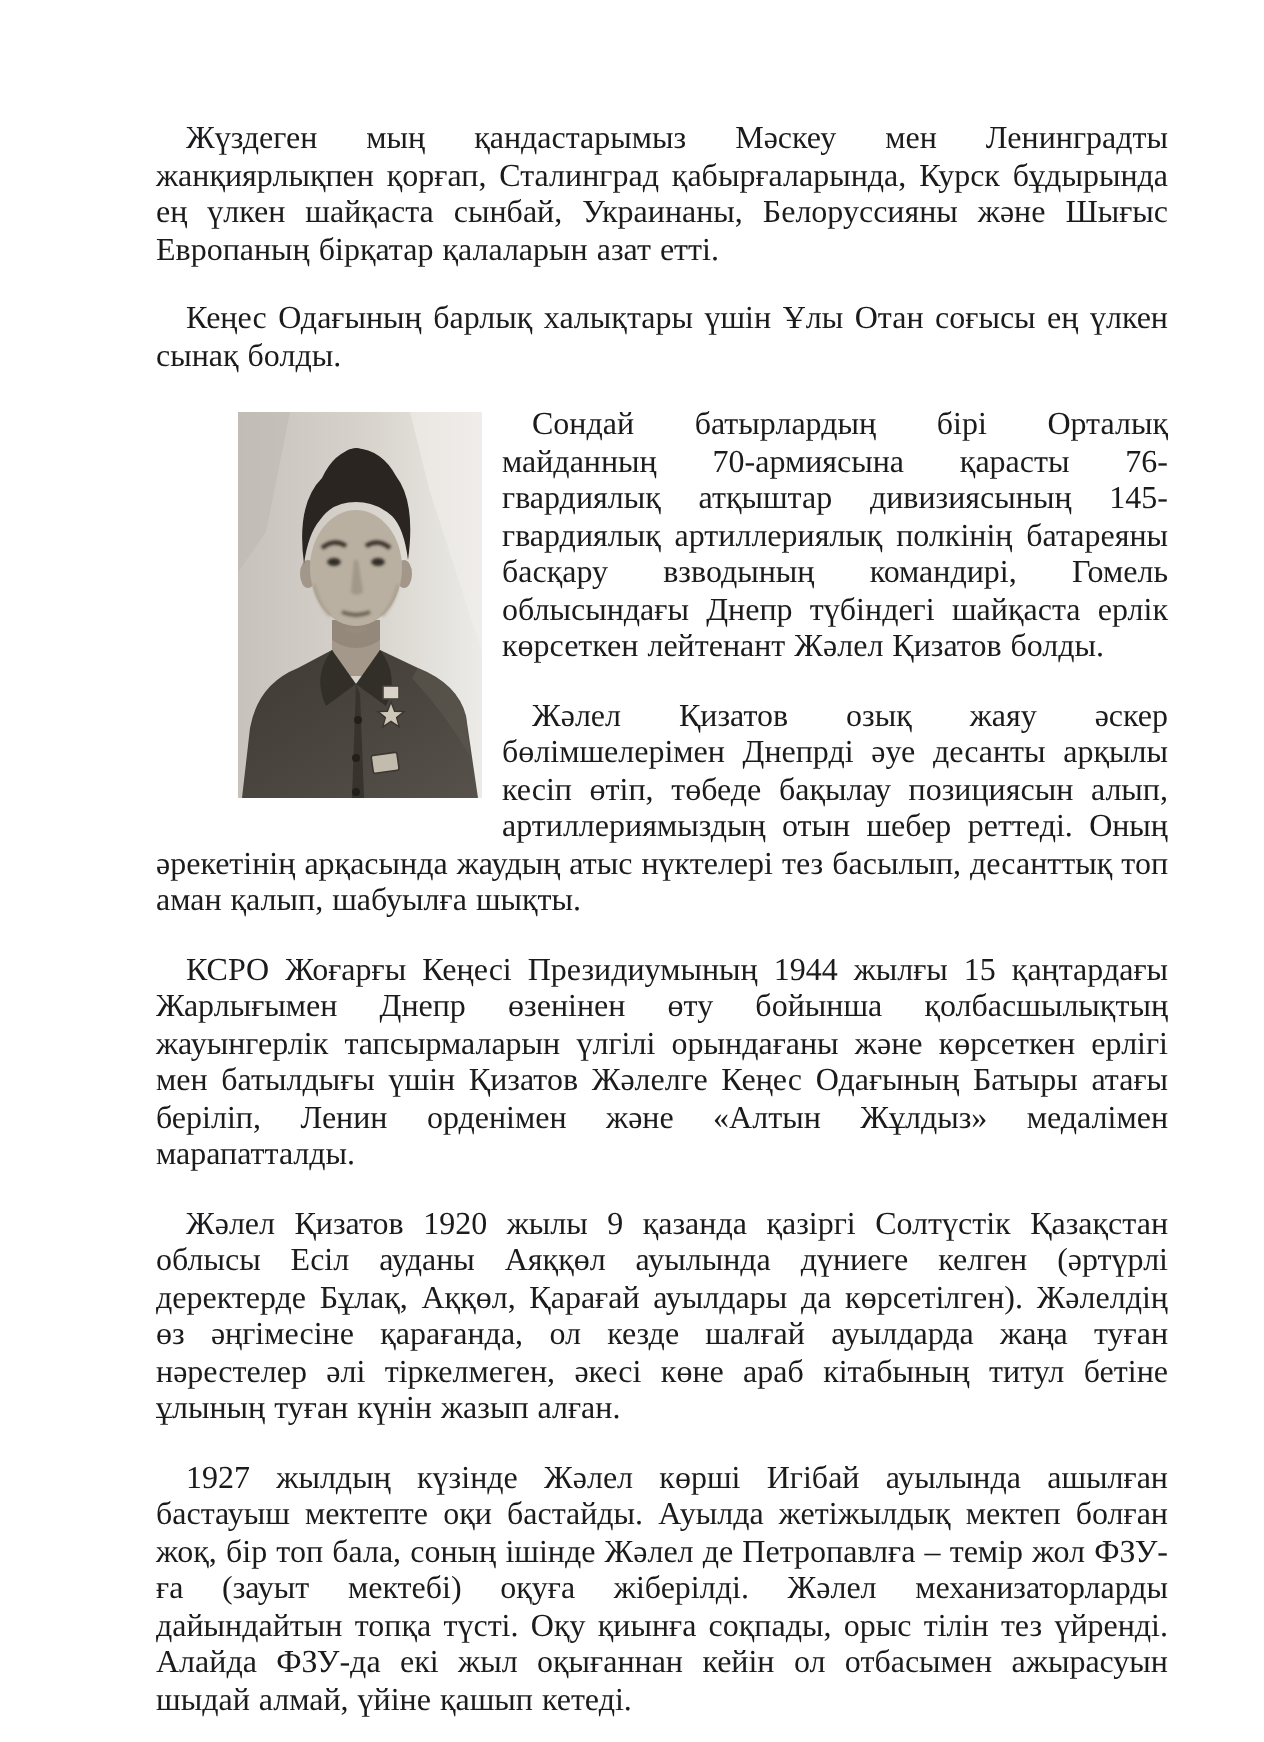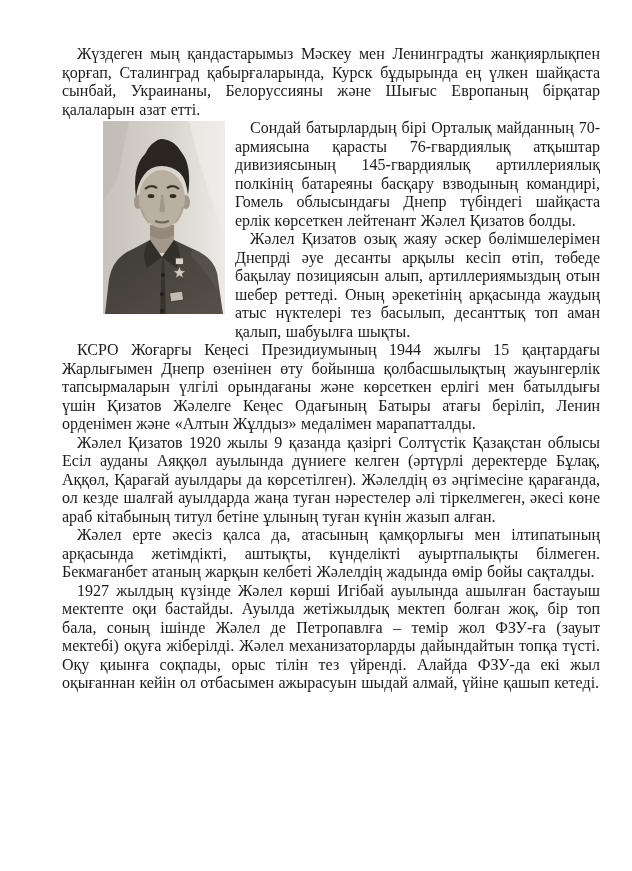--- a/index.html
+++ b/index.html
@@ -11,40 +11,41 @@
     box-sizing: border-box;
     background: #ffffff;
     padding: 45px 32px 0 62px;
     overflow: hidden;
     font-family: "Liberation Serif", "DejaVu Serif", serif;
     font-size: 16px;
     line-height: 18.5px;
     color: #1b1b1d;
   }
   .para {
-    margin: 0;
+    margin: 16px;
     text-align: justify;
     text-indent: 15px;
     word-spacing: 0.5px;
   }
   .photo-float {
     float: left;
     width: 122px;
     height: 193px;
     margin: 2px 10px 10px 41px;
     display: block;
   }
   .photo-float svg { display: block; width: 100%; height: 100%; }
 </style>
 </head>
 <body>
 
 <div class="page">
 
   <p class="para">Жүздеген мың қандастарымыз Мәскеу мен Ленинградты жанқиярлықпен қорғап, Сталинград қабырғаларында, Курск бұдырында ең үлкен шайқаста сынбай, Украинаны, Белоруссияны және Шығыс Европаның бірқатар қалаларын азат етті.</p>
+  <p class="para">Кеңес Одағының барлық халықтары үшін Ұлы Отан соғысы ең үлкен сынақ болды.</p>
 
   <p class="para">
     <span class="photo-float" aria-label="Black-and-white portrait of a young soldier in uniform with a star medal">
       <svg viewBox="0 0 122 193" preserveAspectRatio="none" role="img">
         <defs>
           <linearGradient id="bg" x1="0" y1="0" x2="1" y2="0">
             <stop offset="0" stop-color="#c7c3bc"></stop>
             <stop offset="0.55" stop-color="#d8d4cd"></stop>
             <stop offset="1" stop-color="#ecebe7"></stop>
           </linearGradient>
@@ -99,16 +100,15 @@
           <rect x="67" y="171" width="13" height="9" rx="1" transform="rotate(-8 73 175)" fill="#c3bbad" stroke="#3b362f" stroke-width="0.8"></rect>
         </g>
       </svg>
     </span>
     <span>Сондай батырлардың бірі Орталық майданның 70-армиясына қарасты 76-гвардиялық атқыштар дивизиясының 145-гвардиялық артиллериялық полкінің батареяны басқару взводының командирі, Гомель облысындағы Днепр түбіндегі шайқаста ерлік көрсеткен лейтенант Жәлел Қизатов болды.</span>
   </p>
 
   <p class="para">Жәлел Қизатов озық жаяу әскер бөлімшелерімен Днепрді әуе десанты арқылы кесіп өтіп, төбеде бақылау позициясын алып, артиллериямыздың отын шебер реттеді. Оның әрекетінің арқасында жаудың атыс нүктелері тез басылып, десанттық топ аман қалып, шабуылға шықты.</p>
   <p class="para">КСРО Жоғарғы Кеңесі Президиумының 1944 жылғы 15 қаңтардағы Жарлығымен Днепр өзенінен өту бойынша қолбасшылықтың жауынгерлік тапсырмаларын үлгілі орындағаны және көрсеткен ерлігі мен батылдығы үшін Қизатов Жәлелге Кеңес Одағының Батыры атағы беріліп, Ленин орденімен және «Алтын Жұлдыз» медалімен марапатталды.</p>
   <p class="para">Жәлел Қизатов 1920 жылы 9 қазанда қазіргі Солтүстік Қазақстан облысы Есіл ауданы Аяққөл ауылында дүниеге келген (әртүрлі деректерде Бұлақ, Аққөл, Қарағай ауылдары да көрсетілген). Жәлелдің өз әңгімесіне қарағанда, ол кезде шалғай ауылдарда жаңа туған нәрестелер әлі тіркелмеген, әкесі көне араб кітабының титул бетіне ұлының туған күнін жазып алған.</p>
-  <p class="para">Жәлел ерте әкесіз қалса да, атасының қамқорлығы мен ілтипатының арқасында жетімдікті, аштықты, күнделікті ауыртпалықты білмеген. Бекмағанбет атаның жарқын келбеті Жәлелдің жадында өмір бойы сақталды.</p>
   <p class="para">1927 жылдың күзінде Жәлел көрші Игібай ауылында ашылған бастауыш мектепте оқи бастайды. Ауылда жетіжылдық мектеп болған жоқ, бір топ бала, соның ішінде Жәлел де Петропавлға – темір жол ФЗУ-ға (зауыт мектебі) оқуға жіберілді. Жәлел механизаторларды дайындайтын топқа түсті. Оқу қиынға соқпады, орыс тілін тез үйренді. Алайда ФЗУ-да екі жыл оқығаннан кейін ол отбасымен ажырасуын шыдай алмай, үйіне қашып кетеді.</p>
 
 </div>
 
 </body></html>

